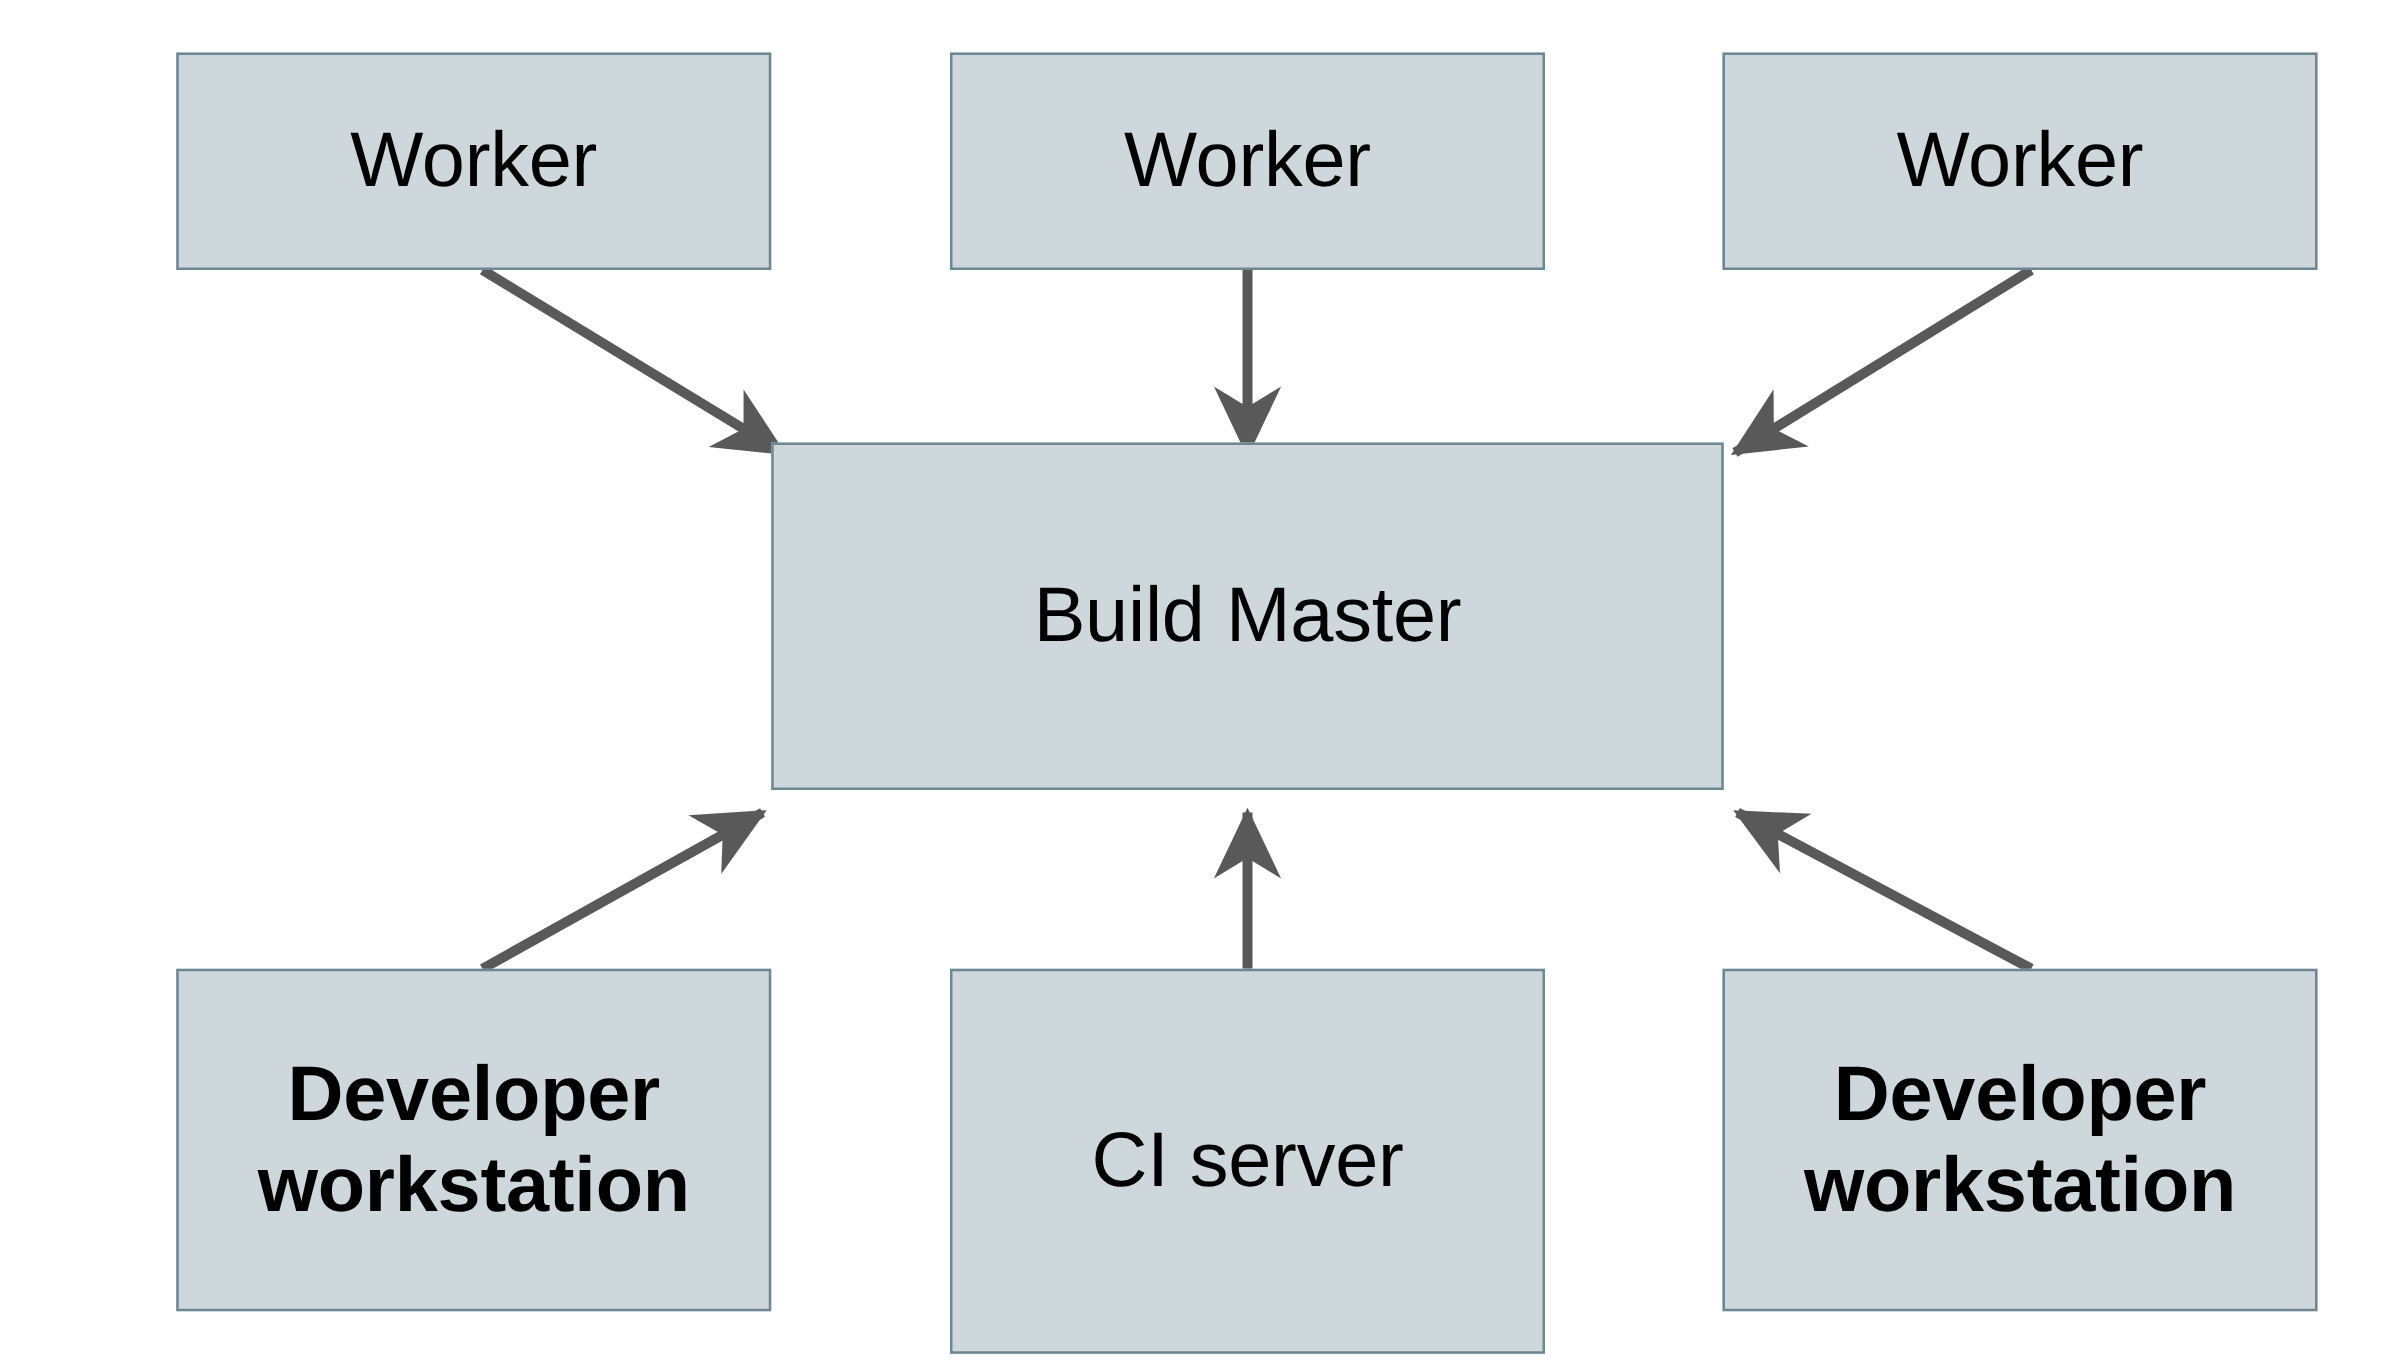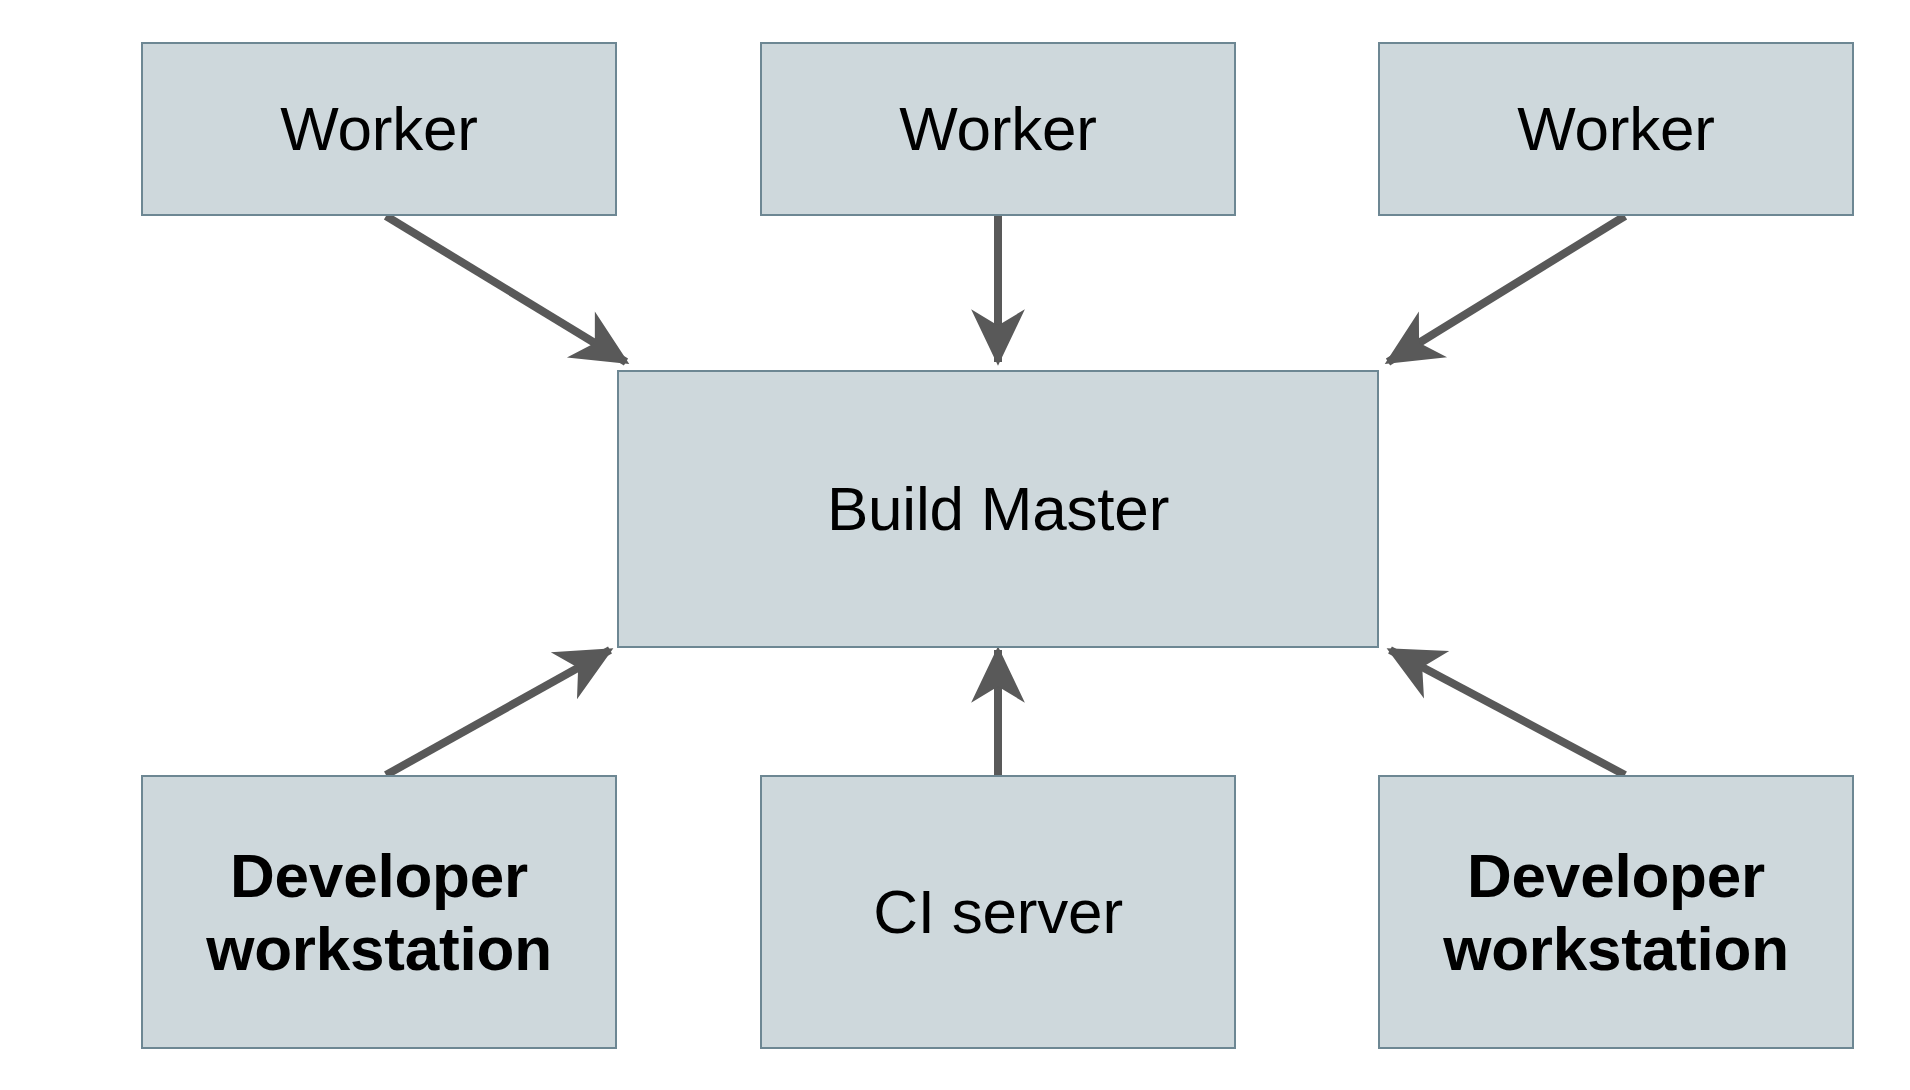--- a/index.html
+++ b/index.html
@@ -86,30 +86,30 @@
   </div>
 
   <div class="node worker" style="left:740px; top:42px; width:476px; height:174px;">
     <span class="node-label">Worker</span>
   </div>
 
   <div class="node worker" style="left:1358px; top:42px; width:476px; height:174px;">
     <span class="node-label">Worker</span>
   </div>
 
-  <div class="node master" style="left:597px; top:370px; width:762px; height:278px;">
+  <div class="node master" style="left:597px; top:354px; width:762px; height:278px;">
     <span class="node-label">Build Master</span>
   </div>
 
   <div class="node workstation" style="left:121px; top:775px; width:476px; height:274px;">
     <span class="node-label">Developer
 workstation</span>
   </div>
 
-  <div class="node ci" style="left:740px; top:775px; width:476px; height:274px;">
+  <div class="node ci" style="left:740px; top:775px; width:476px; height:308px;">
     <span class="node-label">CI server</span>
   </div>
 
   <div class="node workstation" style="left:1358px; top:775px; width:476px; height:274px;">
     <span class="node-label">Developer
 workstation</span>
   </div>
 
 </div>
 

